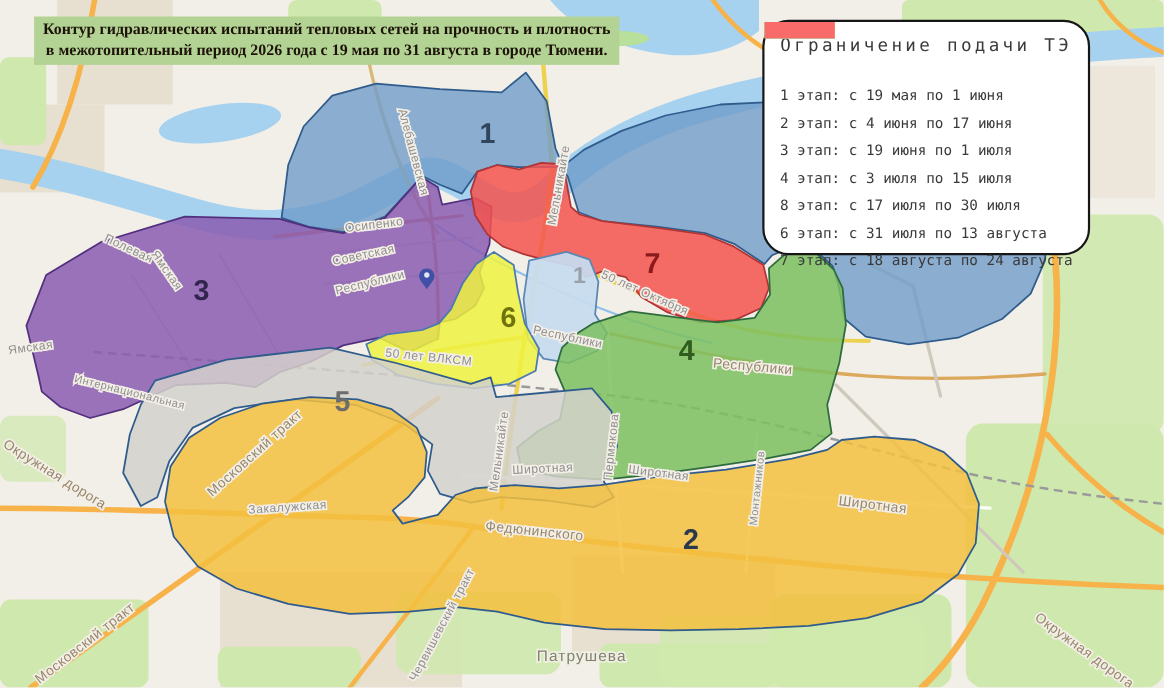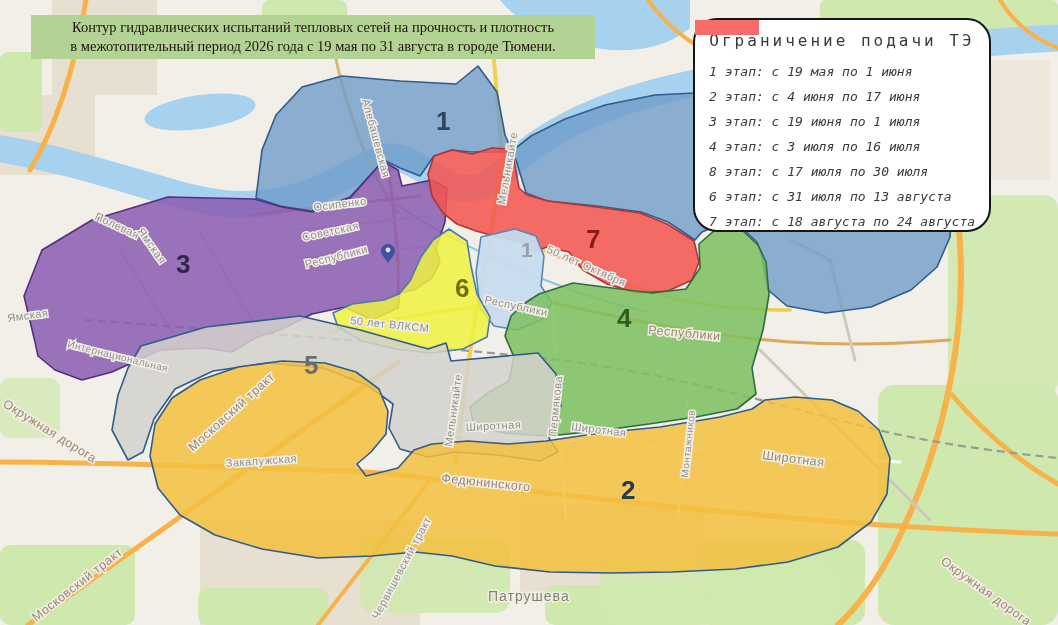--- a/index.html
+++ b/index.html
@@ -1,28 +1,28 @@
 <!DOCTYPE html>
 <html><head>
 <meta charset="utf-8">
 <style>
   html,body{margin:0;padding:0;background:#f2efe8;}
   .stage{position:relative;width:1058px;height:625px;overflow:hidden;
          font-family:"Liberation Sans",sans-serif;background:#f2efe8;}
   .stage svg{position:absolute;left:0;top:0;}
   
-  .title-box{position:absolute;left:31px;top:15px;width:516px;padding:3px 24px;
+  .title-box{position:absolute;left:31px;top:15px;width:516px;padding:3px 8px;
     background:#b3d394;text-align:center;color:#1d1309;
-    font-family:"Liberation Serif",serif;font-weight:normal;font-size:14.5px;line-height:19px;}
+    font-family:"Liberation Serif",serif;font-weight:bold;font-size:14.5px;line-height:19px;}
   
   .legend{position:absolute;left:693px;top:18px;width:298px;height:214px;
     background:#ffffff;border:2px solid #161616;border-radius:24px;box-sizing:border-box;
     font-family:"DejaVu Sans Mono",monospace;color:#2c2c2c;}
   .legend-title{text-align:center;font-size:16px;letter-spacing:3px;margin-top:11px;color:#3a3a3a;}
-  .legend-rows{margin-top:9px;font-style:italic;}
+  .legend-rows{margin-top:25px;}
   .legend-row{display:flex;align-items:center;height:25px;padding-left:14px;}
   .legend-row svg{flex:0 0 auto;margin-right:16px;}
   .legend-label{font-size:13px;letter-spacing:0px;white-space:nowrap;color:#3a3a3a;}
   
   .street{font-family:"Liberation Sans",sans-serif;font-size:11px;fill:#8f8f8f;
     paint-order:stroke;stroke:#f3efe7;stroke-width:3px;letter-spacing:.5px;}
   .street.big{font-size:12.5px;fill:#98876c;}
   .place{font-family:"Liberation Sans",sans-serif;font-size:14px;fill:#857f72;
     paint-order:stroke;stroke:#eef0e2;stroke-width:3px;letter-spacing:1px;}
   .znum{font-family:"Liberation Sans",sans-serif;font-weight:bold;font-size:26px;
@@ -211,21 +211,21 @@
     <div class="legend-row">
       <svg width="64" height="15">
             <rect x="1" y="1" width="62" height="13" stroke-width="2" fill="#9a63c0" stroke="#5e3a8e"></rect>
           </svg>
       <span class="legend-label">3 этап: с 19 июня по 1 июля</span>
     </div>
     <div class="legend-row">
       <svg width="64" height="15">
             <rect x="1" y="1" width="62" height="13" stroke-width="2" fill="#3dbd6b" stroke="#1e8a4a"></rect>
           </svg>
-      <span class="legend-label">4 этап: с 3 июля по 16 июля</span>
+      <span class="legend-label">4 этап: с 3 июля по 15 июля</span>
     </div>
     <div class="legend-row">
       <svg width="64" height="15">
             <rect x="1" y="1" width="62" height="13" stroke-width="2" fill="#c6c6c6" stroke="#c6c6c6"></rect>
           </svg>
       <span class="legend-label">8 этап: с 17 июля по 30 июля</span>
     </div>
     <div class="legend-row">
       <svg width="64" height="15">
             <rect x="1" y="1" width="62" height="13" stroke-width="2" fill="#fbfb69" stroke="#fbfb69"></rect>

